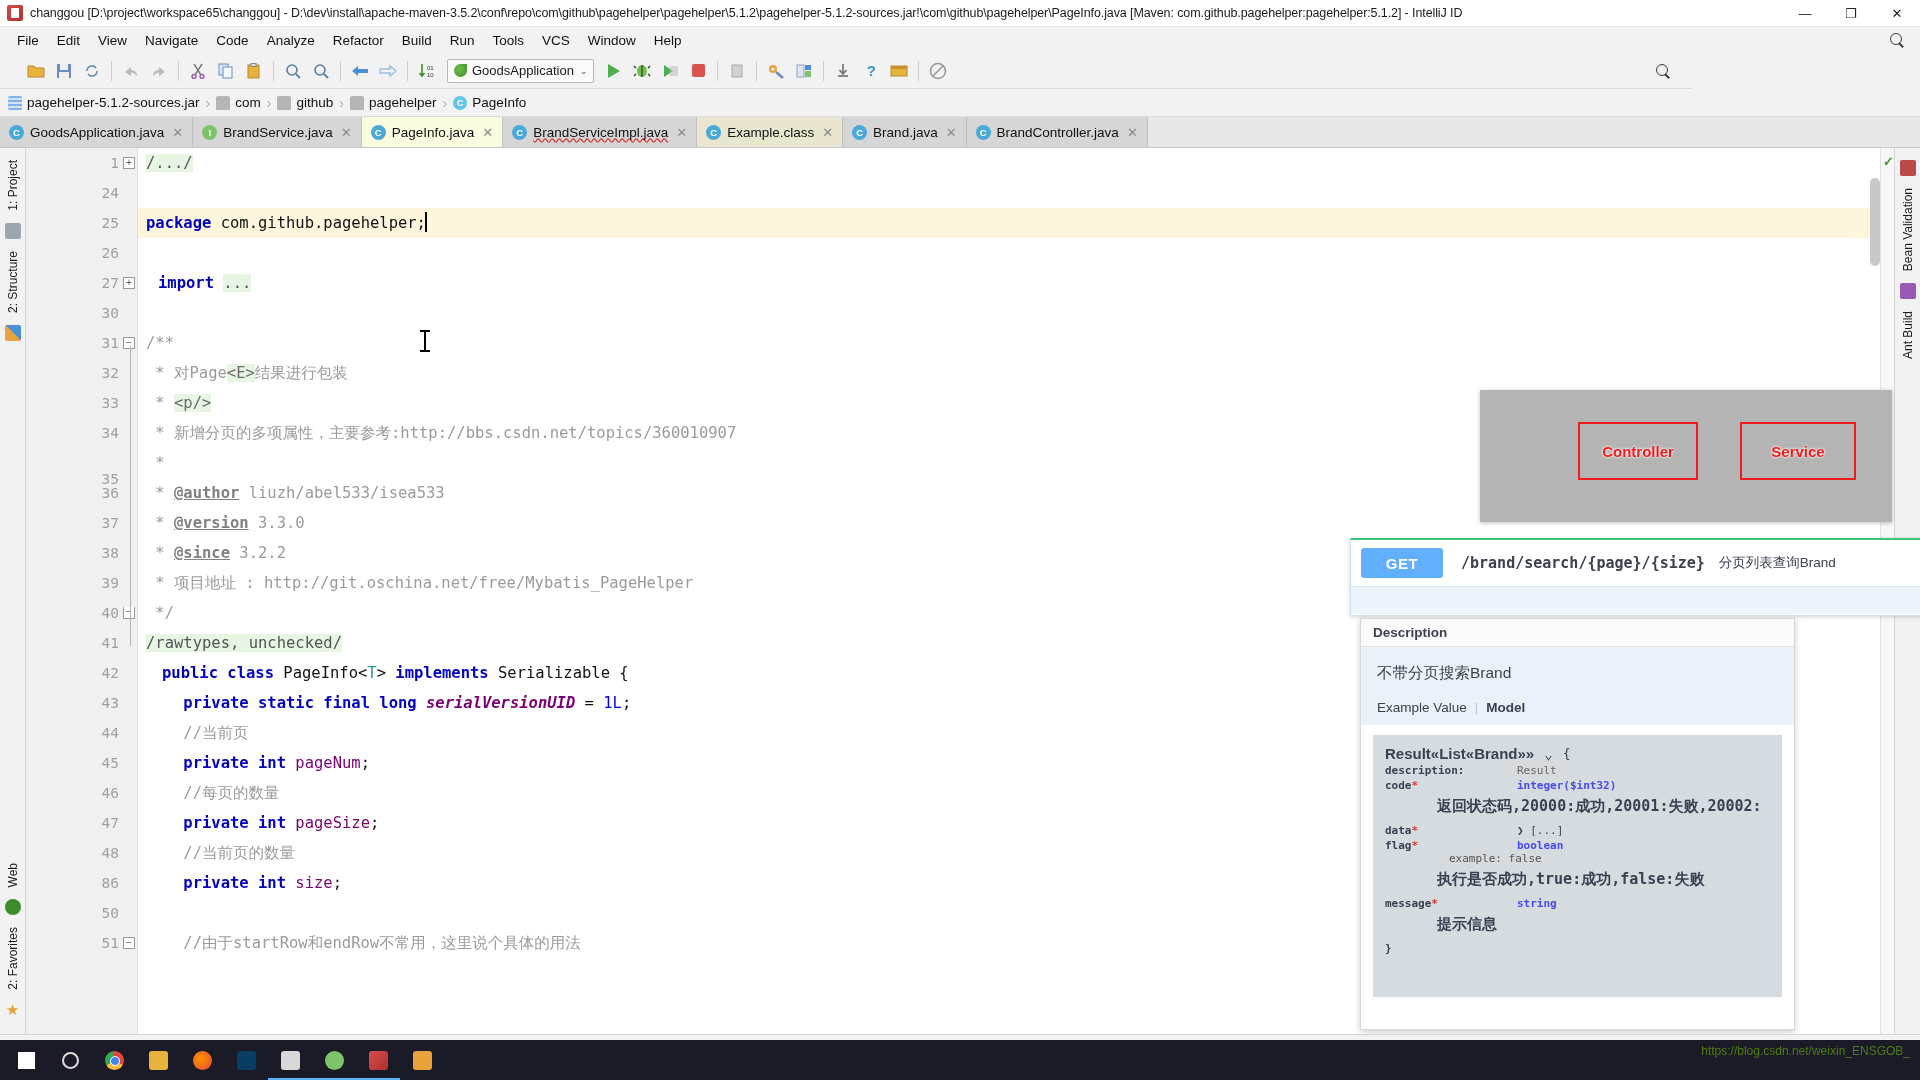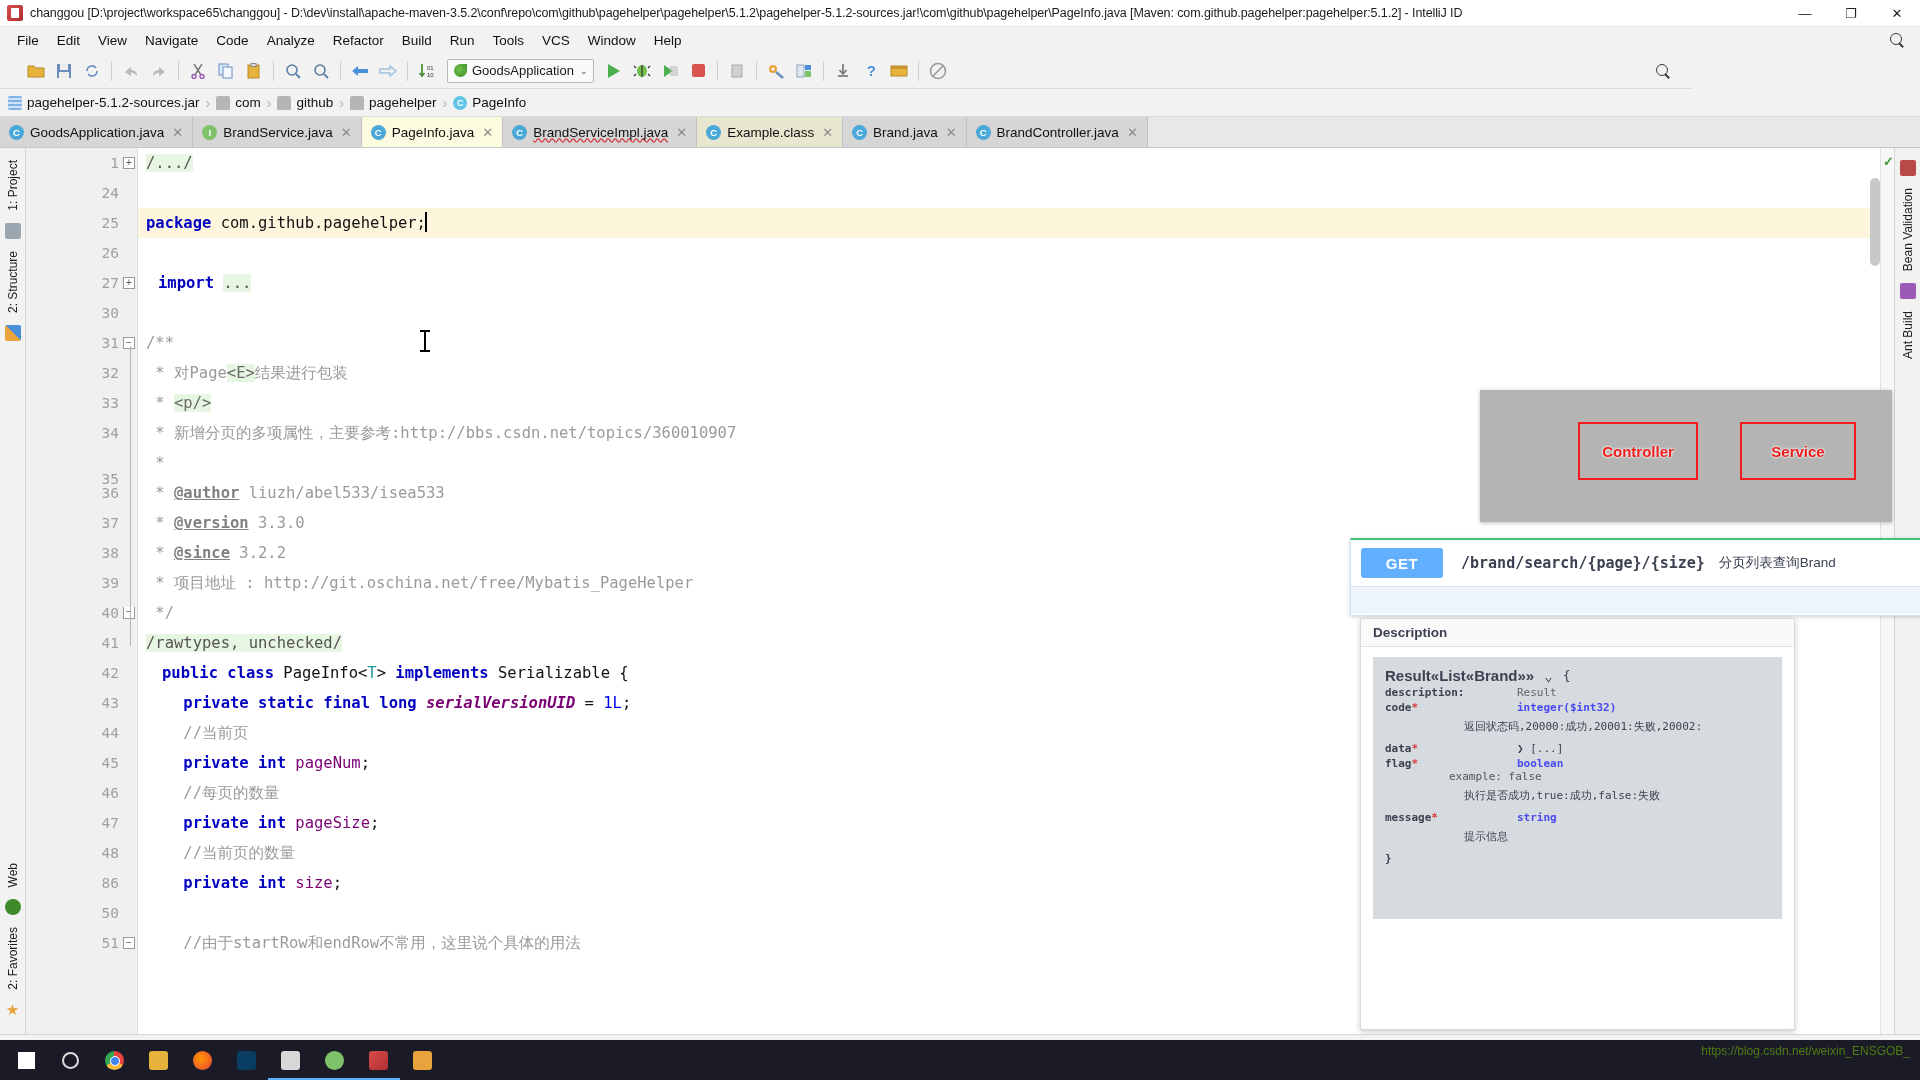--- a/index.html
+++ b/index.html
@@ -261,21 +261,21 @@
     font-family: "DejaVu Sans Mono", monospace; font-size: 11px; color: #3b4151;
     height: 262px; position: relative;
   }
   .model-title { font-size: 15px; font-weight: bold; color: #3b4151; font-family: "Liberation Sans", sans-serif; }
   .model-row { display: flex; margin-top: 2px; }
   .mk { width: 132px; font-weight: bold; color: #3b4151; }
   .mk .req { color: #d93a3a; }
   .mv { color: #3b4151; }
   .mv.type { color: #4a4af0; font-weight: bold; }
   .mv.gray { color: #666; }
-  .mdesc { margin-left: 79px; margin-top: 5px; font-size: 11px; color: #3b4151; font-weight: normal; }
+  .mdesc { margin-left: 52px; margin-top: 5px; font-size: 15px; color: #3b4151; font-weight: bold; }
   .mexample { margin-left: 64px; color: #555; }
   .model-brace { margin-top: 8px; font-weight: bold; }
   .chev-d { display:inline-block; transform: rotate(0deg); }
 
   
   .bottombar {
     position: absolute; left: 0; bottom: 21px; width: 1920px; height: 25px;
     background: #f2f2f2; border-top: 1px solid #d5d5d5;
     display: flex; align-items: center; padding-left: 32px;
   }
@@ -696,20 +696,28 @@
     <div class="op-row">
       <div class="verb">GET</div>
       <div class="op-path">/brand/search/{page}/{size}</div>
       <div class="op-summary">分页列表查询Brand</div>
     </div>
     <div class="op-strip"></div>
   </div>
 
   <div class="swagger-desc">
     <div class="desc-head">Description</div>
+    <div class="desc-body">
+      <div class="desc-title">不带分页搜索Brand</div>
+      <div class="desc-tabs">
+        <span>Example Value</span>
+        <span class="tabsep">|</span>
+        <span class="active">Model</span>
+      </div>
+    </div>
     <div class="model-box">
       <div style="display:flex;align-items:center;gap:10px;">
         <span class="model-title">Result«List«Brand»»</span>
         <span class="chev-d" style="font-size:14px;">⌄</span>
         <span style="font-size:13px;">{</span>
       </div>
 
       <div class="model-row">
         <span class="mk">description:</span>
         <span class="mv gray">Result</span>

